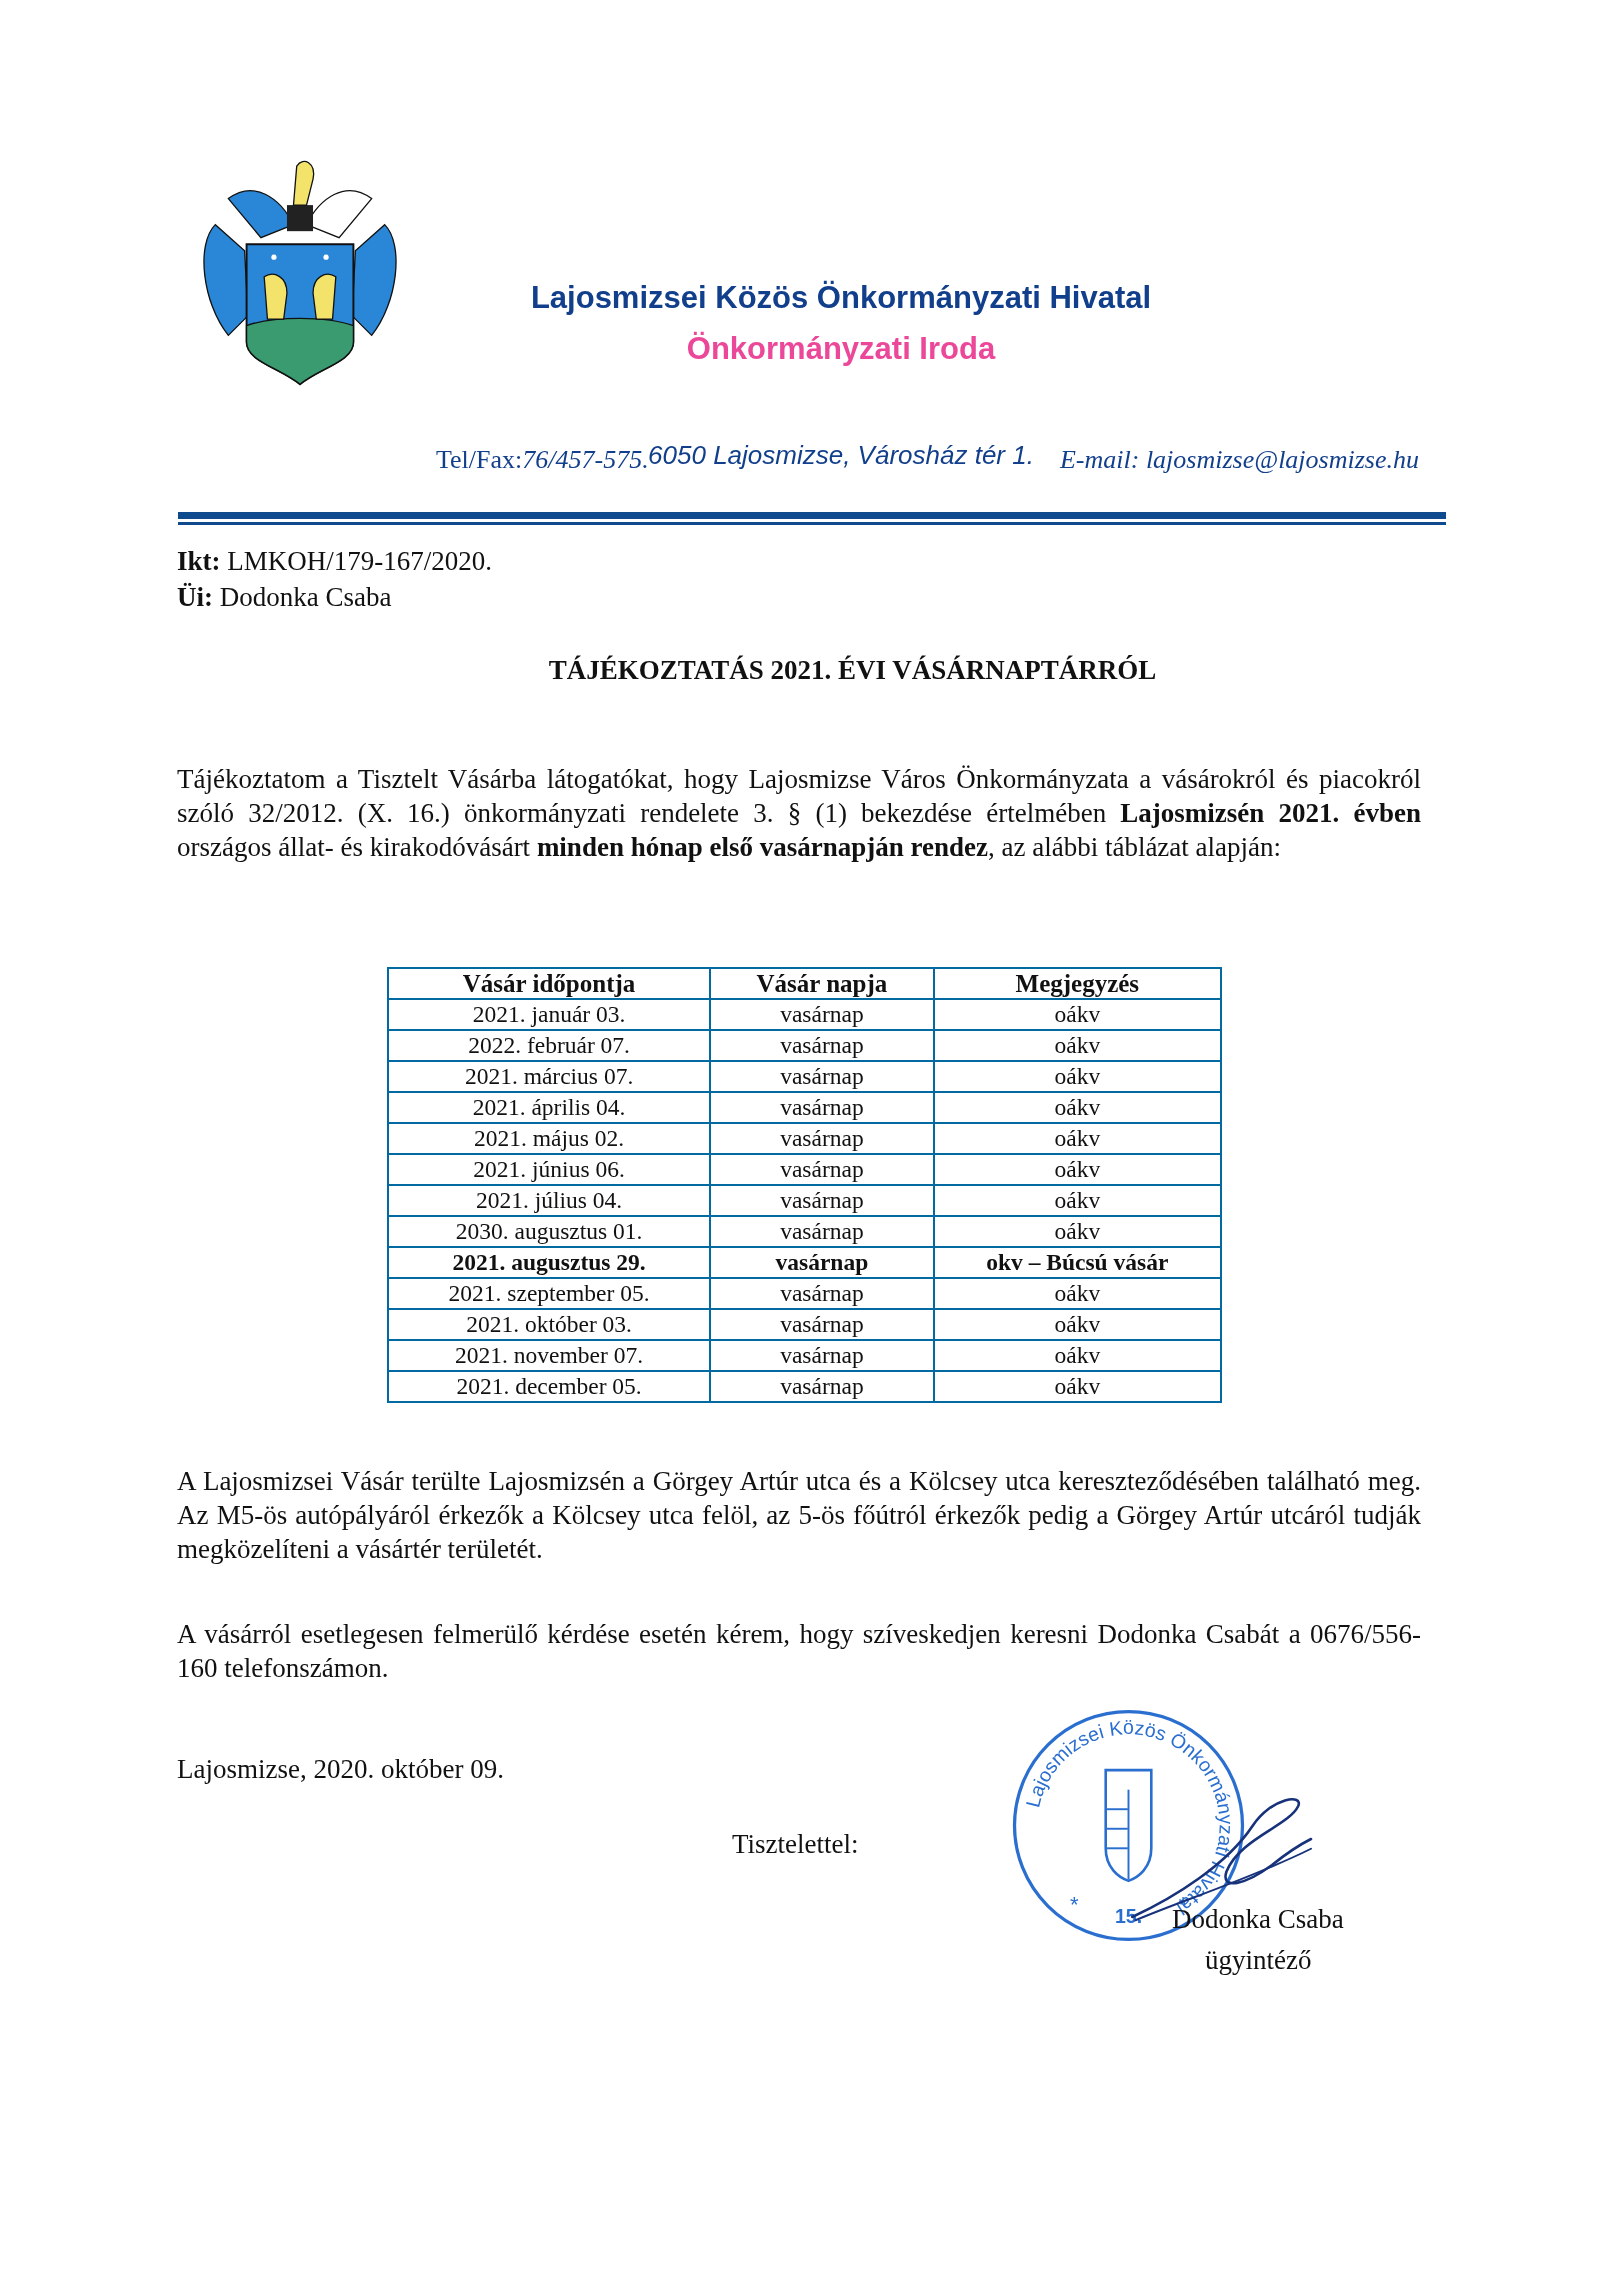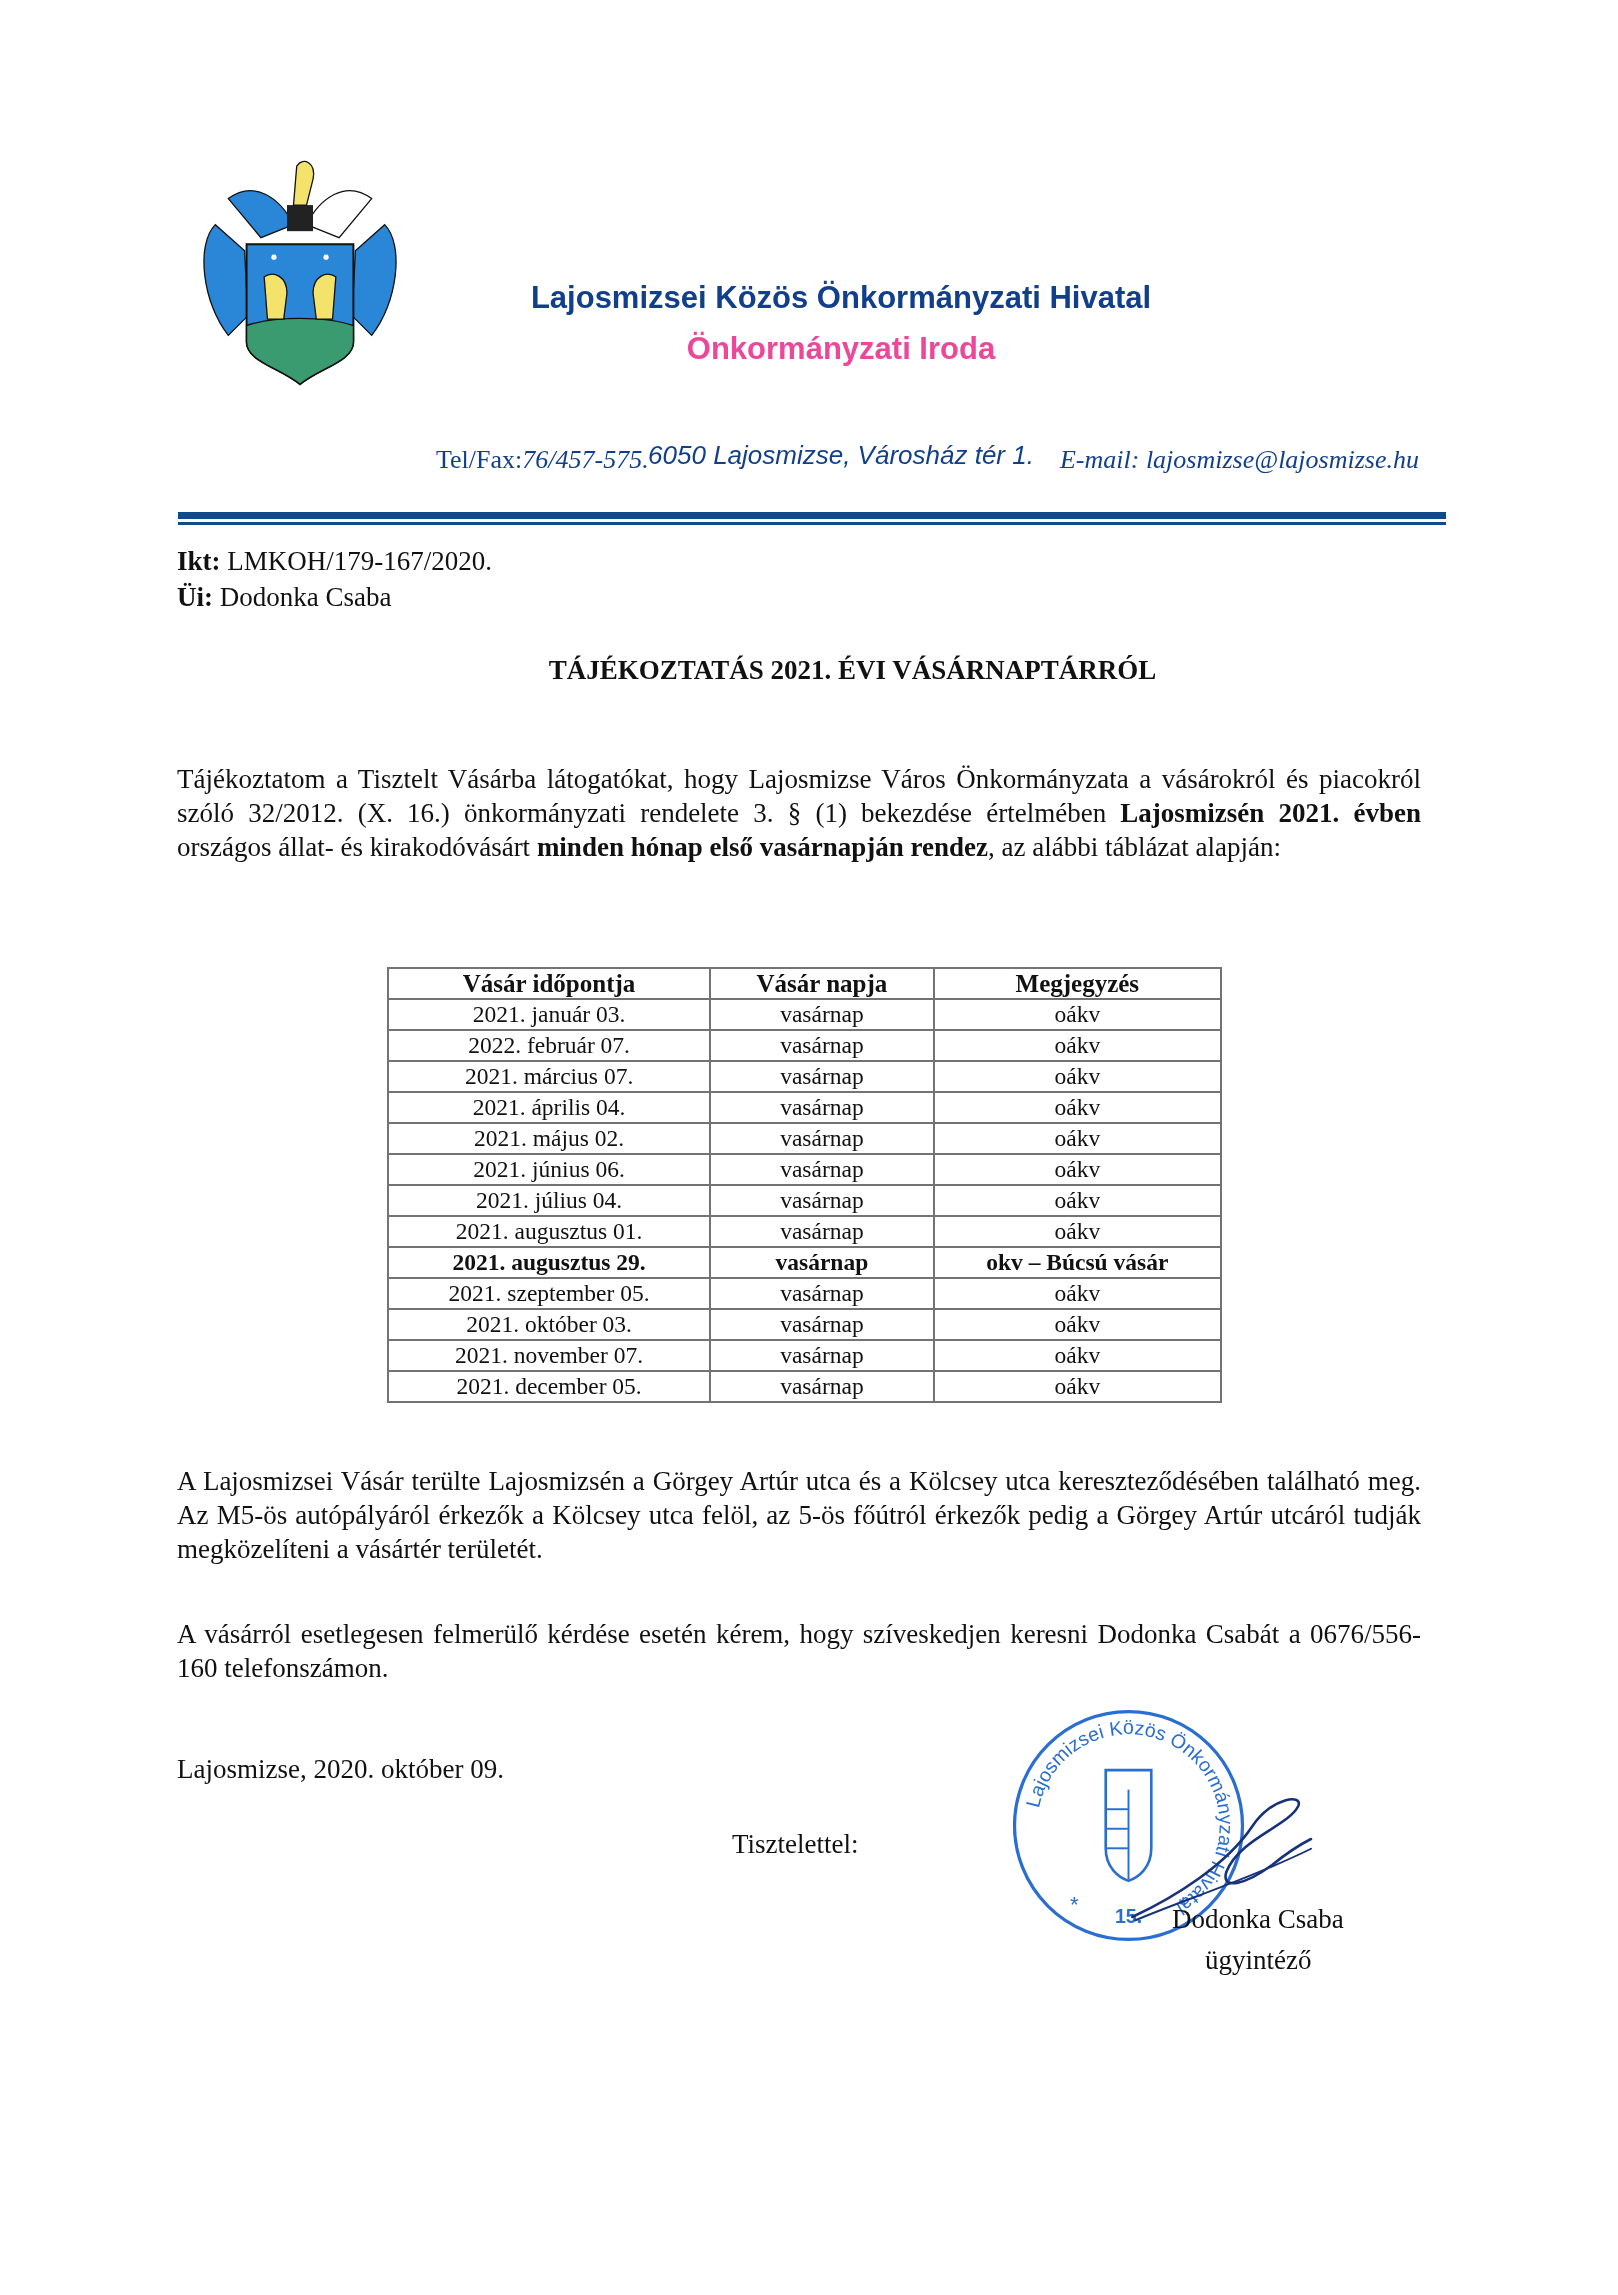--- a/index.html
+++ b/index.html
@@ -25,21 +25,21 @@
   .ref { left: 177px; font-size: 27px; }
   .ref b { font-weight: bold; }
   .title { left: 0; width: 1619px; top: 655px; text-align: center; font-size: 27px; font-weight: bold; margin-left: 43px; }
 
   
   .para { left: 177px; width: 1244px; font-size: 27px; line-height: 34px; text-align: justify; }
 
   
   table.schedule { position: absolute; left: 387px; top: 967px; width: 835px;
     border-collapse: collapse; font-size: 23.5px; }
-  table.schedule td, table.schedule th { border: 2px solid #737373; height: 29px; padding: 0;
+  table.schedule td, table.schedule th { border: 2px solid #0369a1; height: 29px; padding: 0;
     text-align: center; line-height: 29px; font-weight: normal; }
   table.schedule th { font-weight: bold; font-size: 25px; }
   table.schedule tr.bold td { font-weight: bold; }
   col.c1 { width: 323px; } col.c2 { width: 224px; } col.c3 { width: 288px; }
 
   
   .date-line { left: 177px; top: 1754px; font-size: 27px; }
   .regards { left: 732px; top: 1829px; font-size: 27px; }
   .signer { left: 1172px; top: 1904px; font-size: 27px; }
   .signer-role { left: 1205px; top: 1945px; font-size: 27px; }
@@ -122,21 +122,21 @@
         <td>2021. június 06.</td>
         <td>vasárnap</td>
         <td>oákv</td>
       </tr>
     <tr>
         <td>2021. július 04.</td>
         <td>vasárnap</td>
         <td>oákv</td>
       </tr>
     <tr>
-        <td>2021. augusztus 01.</td>
+        <td>2030. augusztus 01.</td>
         <td>vasárnap</td>
         <td>oákv</td>
       </tr>
     <tr class="bold">
         <td>2021. augusztus 29.</td>
         <td>vasárnap</td>
         <td>okv – Búcsú vásár</td>
       </tr>
     <tr>
         <td>2021. szeptember 05.</td>

